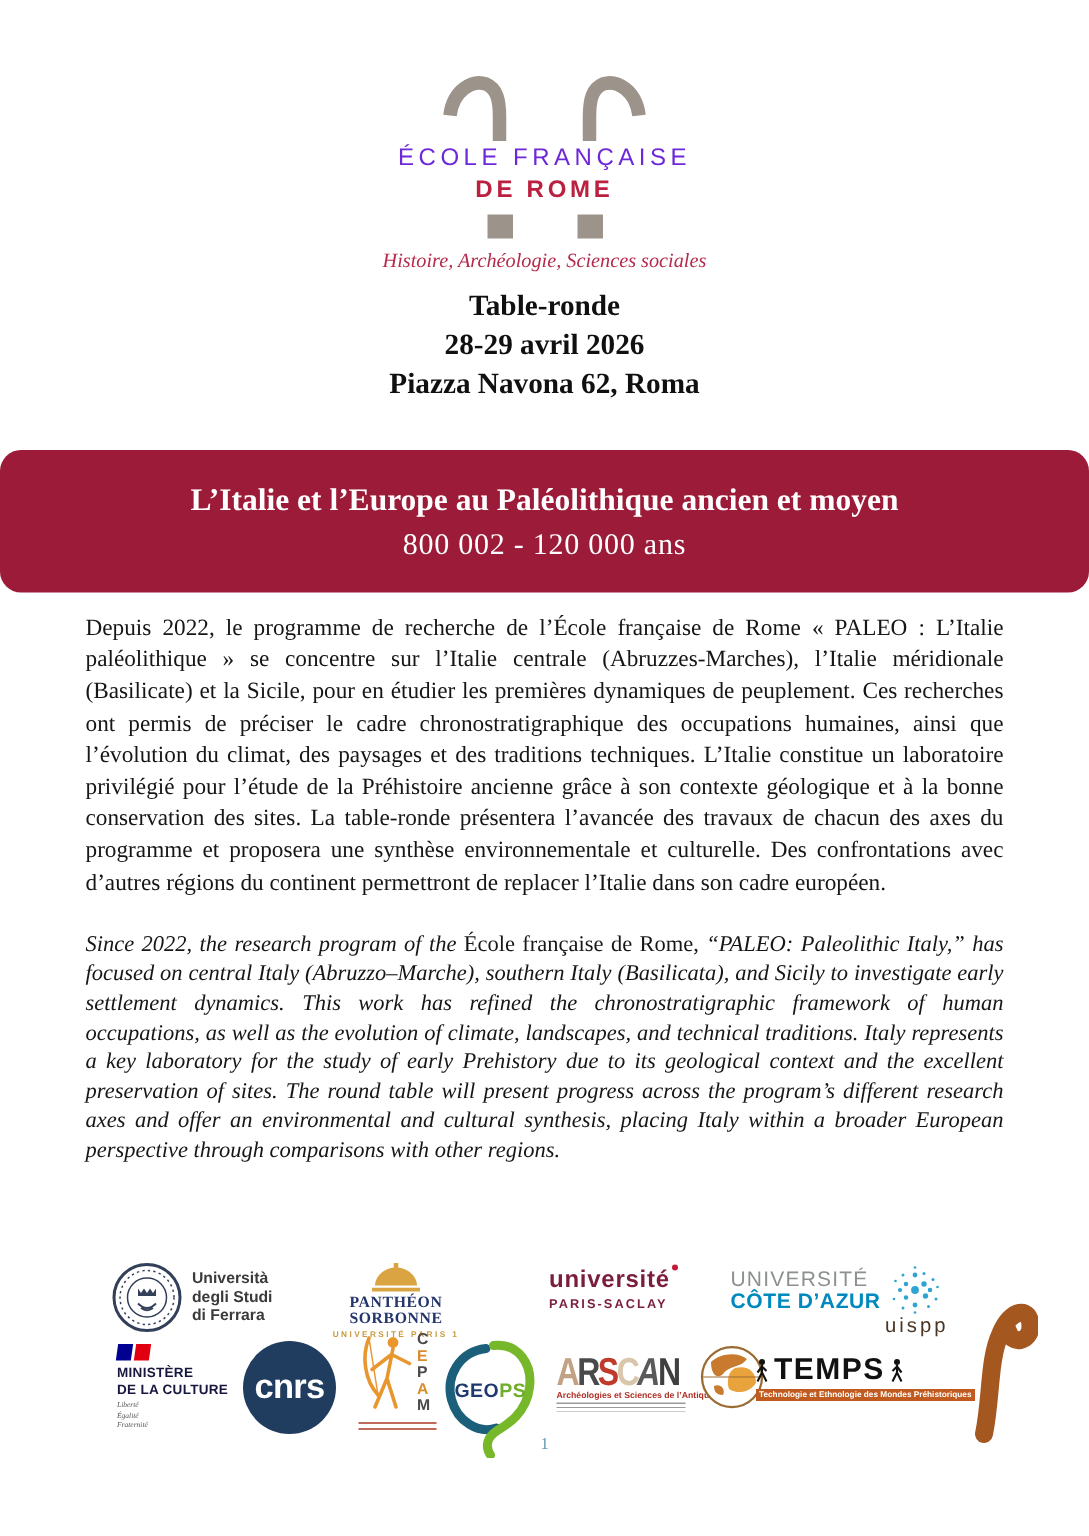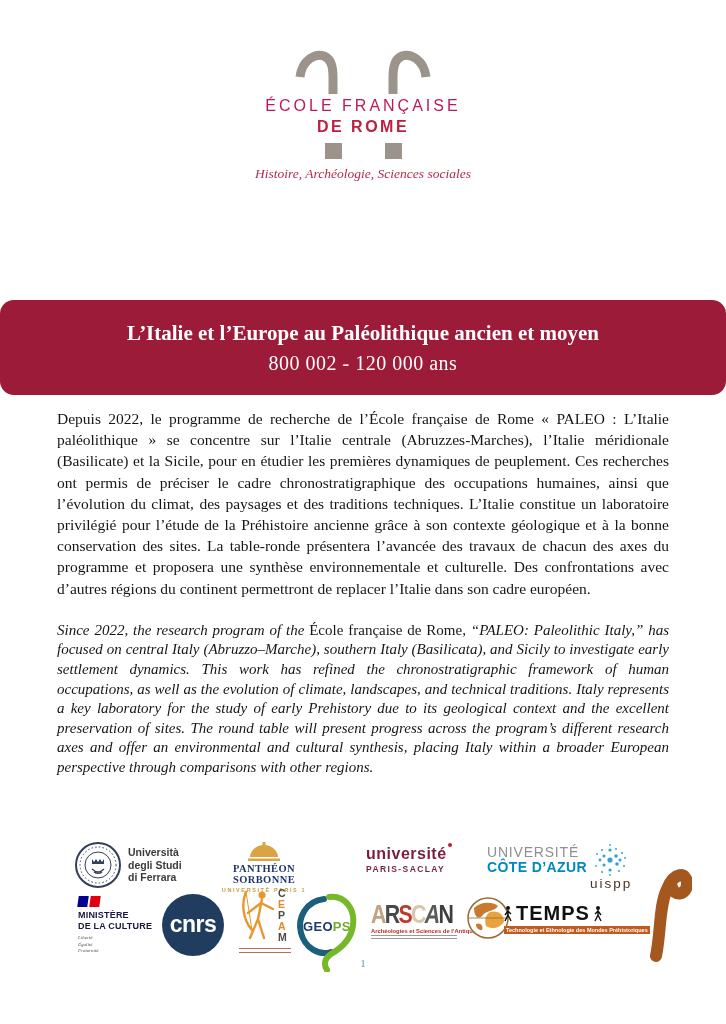--- a/index.html
+++ b/index.html
@@ -2,21 +2,21 @@
 <html><head>
 <meta charset="utf-8">
 <style>
   html,body{margin:0;padding:0;background:#e8e8e8;}
   .page{position:relative;width:726px;height:1024px;background:#ffffff;margin:0 auto;overflow:hidden;
         font-family:"Liberation Serif","DejaVu Serif",serif;color:#1b1b1b;}
 
   
   .efr{position:absolute;top:50px;left:0;width:100%;text-align:center;}
   .efr .arches{display:block;margin:0 auto;}
-  .efr-line1{font-family:"Liberation Sans",sans-serif;font-size:16px;letter-spacing:3px;color:#be185d;margin-top:3px;}
+  .efr-line1{font-family:"Liberation Sans",sans-serif;font-size:16px;letter-spacing:3px;color:#6d28d9;margin-top:3px;}
   .efr-line2{font-family:"Liberation Sans",sans-serif;font-size:16px;font-weight:bold;letter-spacing:2.5px;color:#BB2041;margin-top:3px;}
   .bases{display:flex;justify-content:center;gap:43px;margin-top:7px;}
   .bases span{width:17px;height:16px;background:#9C948B;display:block;}
   .efr-tagline{font-style:italic;font-size:13.5px;color:#B52A4C;margin-top:7px;}
 
   
   .event{position:absolute;top:192px;left:0;width:100%;text-align:center;font-weight:bold;font-size:19.5px;line-height:26px;color:#101010;}
 
   
   .banner{position:absolute;top:300px;left:0;width:726px;height:95px;background:#9C1B39;
@@ -113,20 +113,25 @@
     </svg>
     <div class="efr-line1">ÉCOLE FRANÇAISE</div>
     <div class="efr-line2">DE ROME</div>
     <div class="bases">
       <span></span>
       <span></span>
     </div>
     <div class="efr-tagline">Histoire, Archéologie, Sciences sociales</div>
   </div>
 
+  <div class="event">
+    <div>Table-ronde</div>
+    <div>28-29 avril 2026</div>
+    <div>Piazza Navona 62, Roma</div>
+  </div>
 
   <div class="banner">
     <div class="banner-title">L’Italie et l’Europe au Paléolithique ancien et moyen</div>
     <div class="banner-subtitle">800 002 - 120 000 ans</div>
   </div>
 
   <div class="abstracts">
     <p class="para-fr">Depuis 2022, le programme de recherche de l’École française de Rome « PALEO : L’Italie paléolithique » se concentre sur l’Italie centrale (Abruzzes-Marches), l’Italie méridionale (Basilicate) et la Sicile, pour en étudier les premières dynamiques de peuplement. Ces recherches ont permis de préciser le cadre chronostratigraphique des occupations humaines, ainsi que l’évolution du climat, des paysages et des traditions techniques. L’Italie constitue un laboratoire privilégié pour l’étude de la Préhistoire ancienne grâce à son contexte géologique et à la bonne conservation des sites. La table-ronde présentera l’avancée des travaux de chacun des axes du programme et proposera une synthèse environnementale et culturelle. Des confrontations avec d’autres régions du continent permettront de replacer l’Italie dans son cadre européen.</p>
     <p class="para-en"><span>Since 2022, the research program of the </span><span class="upright">École française de Rome, </span><span>“PALEO: Paleolithic Italy,” has focused on central Italy (Abruzzo–Marche), southern Italy (Basilicata), and Sicily to investigate early settlement dynamics. This work has refined the chronostratigraphic framework of human occupations, as well as the evolution of climate, landscapes, and technical traditions. Italy represents a key laboratory for the study of early Prehistory due to its geological context and the excellent preservation of sites. The round table will present progress across the program’s different research axes and offer an environmental and cultural synthesis, placing Italy within a broader European perspective through comparisons with other regions.</span></p>
   </div>

